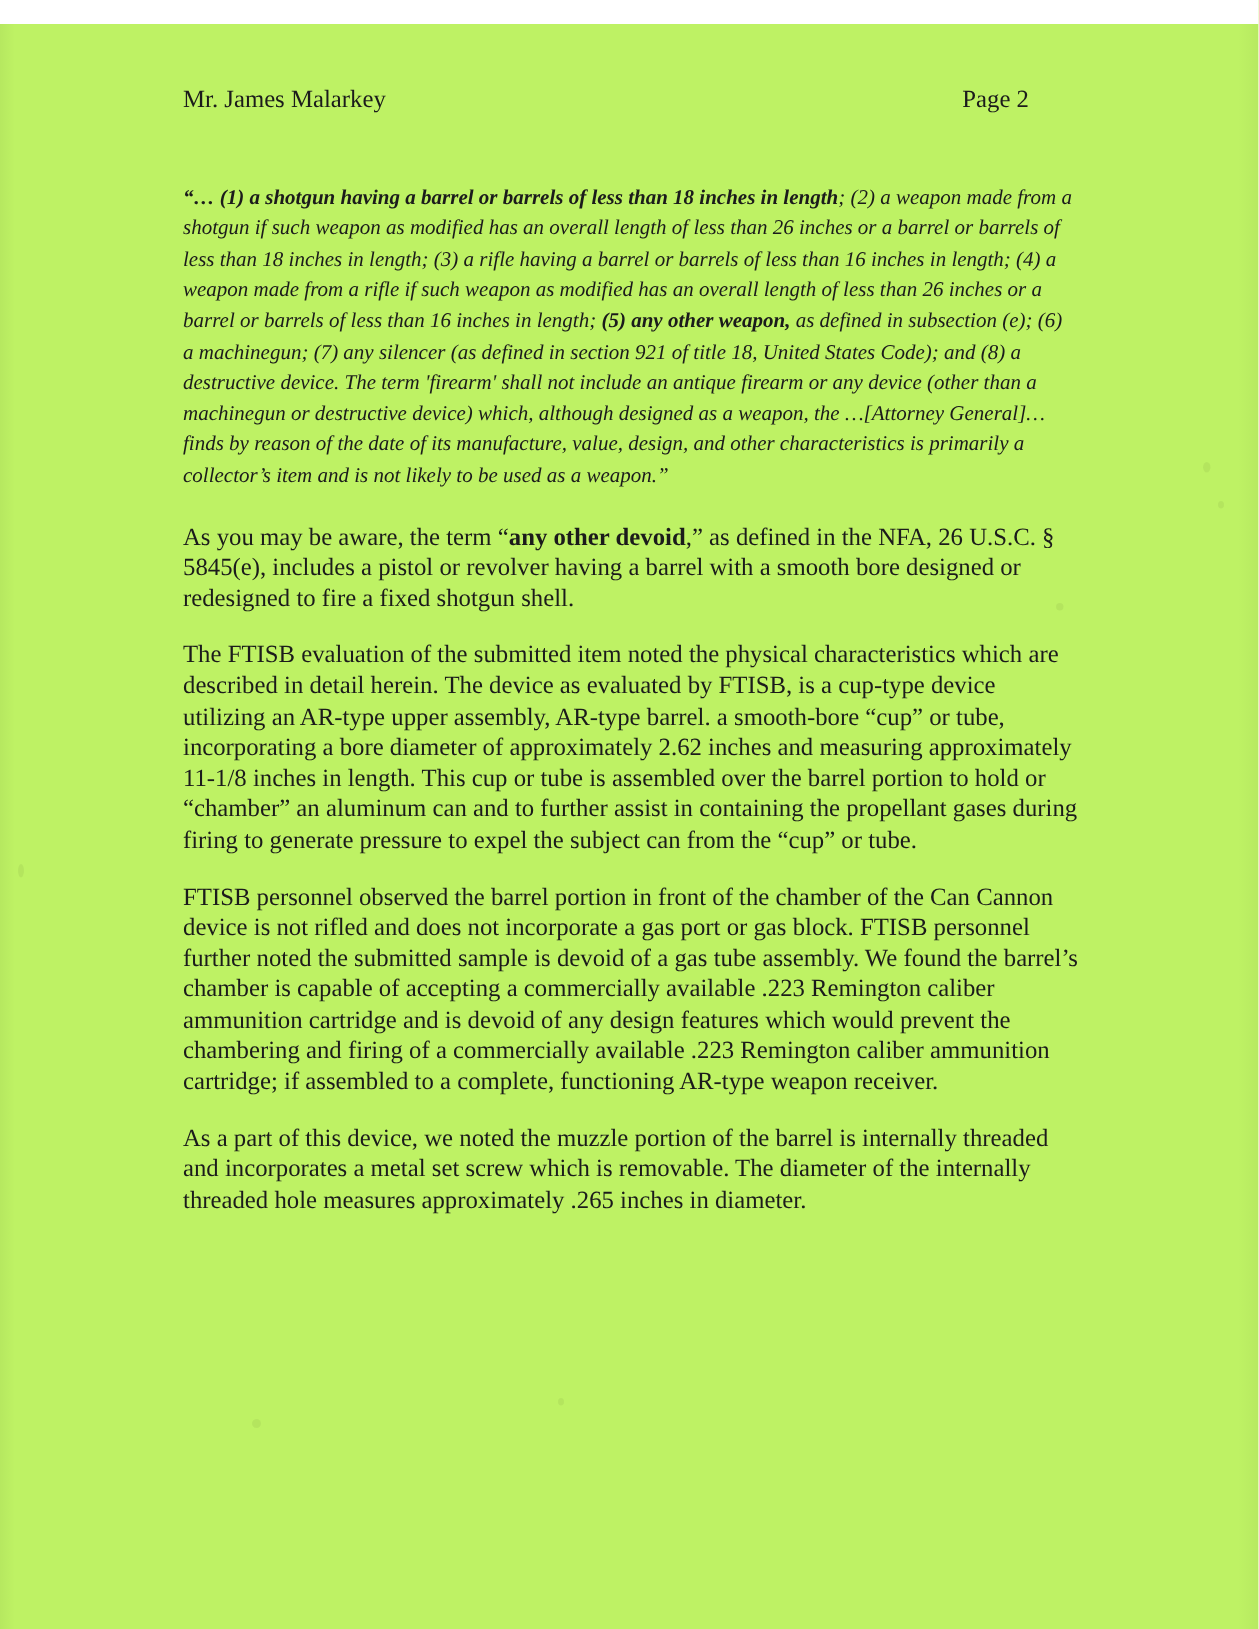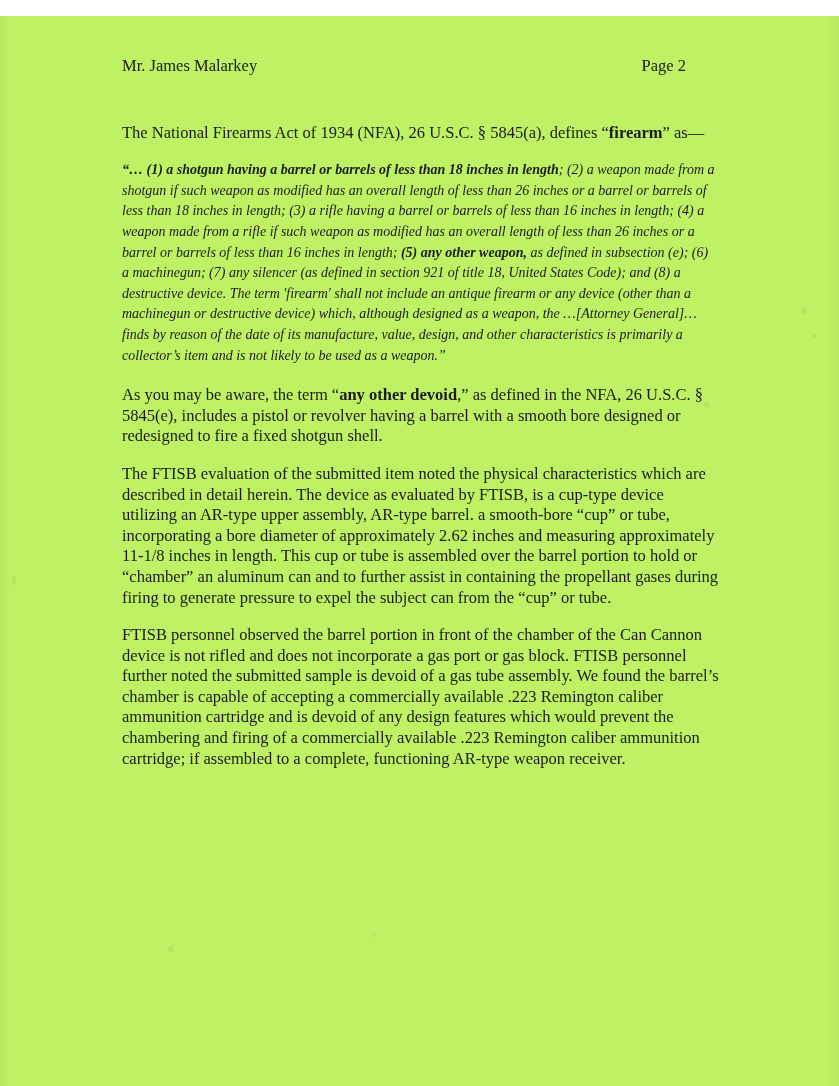--- a/index.html
+++ b/index.html
@@ -108,33 +108,31 @@
 
   <div class="content">
 
     <div class="doc-header">
       <span class="addressee">Mr. James Malarkey</span>
       <span class="page-number">Page 2</span>
     </div>
 
     <div class="body-block">
 
-      <p class="para intro-para">
-        <span>The National Firearms Act of 1934 (NFA), 26 U.S.C. § 5845(a), defines “</span><span class="bold">firearm</span><span>” as—</span>
-      </p>
 
       <blockquote class="statute">
         <span class="lead">“… (1) a shotgun having a barrel or barrels of less than 18 inches in length</span><span>; (2) a weapon made from a shotgun if such weapon as modified has an overall length of less than 26 inches or a barrel or barrels of less than 18 inches in length; (3) a rifle having a barrel or barrels of less than 16 inches in length; (4) a weapon made from a rifle if such weapon as modified has an overall length of less than 26 inches or a barrel or barrels of less than 16 inches in length; </span><span class="bold">(5) any other weapon,</span><span> as defined in subsection (e); (6) a machinegun; (7) any silencer (as defined in section 921 of title 18, United States Code); and (8) a destructive device. The term 'firearm' shall not include an antique firearm or any device (other than a machinegun or destructive device) which, although designed as a weapon, the …[Attorney General]…finds by reason of the date of its manufacture, value, design, and other characteristics is primarily a collector’s item and is not likely to be used as a weapon.”</span>
       </blockquote>
 
       <p class="para aow-para">
         <span>As you may be aware, the term “</span><span class="bold">any other devoid</span><span>,” as defined in the NFA, 26 U.S.C. § 5845(e), </span><span class="tail">includes a pistol or revolver having a barrel with a smooth bore designed or redesigned to fire a fixed shotgun shell.</span>
       </p>
 
       <p class="para">The FTISB evaluation of the submitted item noted the physical characteristics which are described in detail herein. The device as evaluated by FTISB, is a cup-type device utilizing an AR-type upper assembly, AR-type barrel. a smooth-bore “cup” or tube, incorporating a bore diameter of approximately 2.62 inches and measuring approximately 11-1/8 inches in length. This cup or tube is assembled over the barrel portion to hold or “chamber” an aluminum can and to further assist in containing the propellant gases during firing to generate pressure to expel the subject can from the “cup” or tube.</p>
 
 
       <p class="para">FTISB personnel observed the barrel portion in front of the chamber of the Can Cannon device is not rifled and does not incorporate a gas port or gas block.  FTISB personnel further noted the submitted sample is devoid of a gas tube assembly. We found the barrel’s chamber is capable of accepting a commercially available .223 Remington caliber ammunition cartridge and is devoid of any design features which would prevent the chambering and firing of a commercially available .223 Remington caliber ammunition cartridge; if assembled to a complete, functioning AR-type weapon receiver.</p>
 
+      <p class="para">As a part of this device, we noted the muzzle portion of the barrel is internally threaded and incorporates a metal set screw which is removable. The diameter of the internally threaded hole measures approximately .265 inches in diameter.</p>
 
     </div>
   </div>
 </div>
 
 </body></html>

